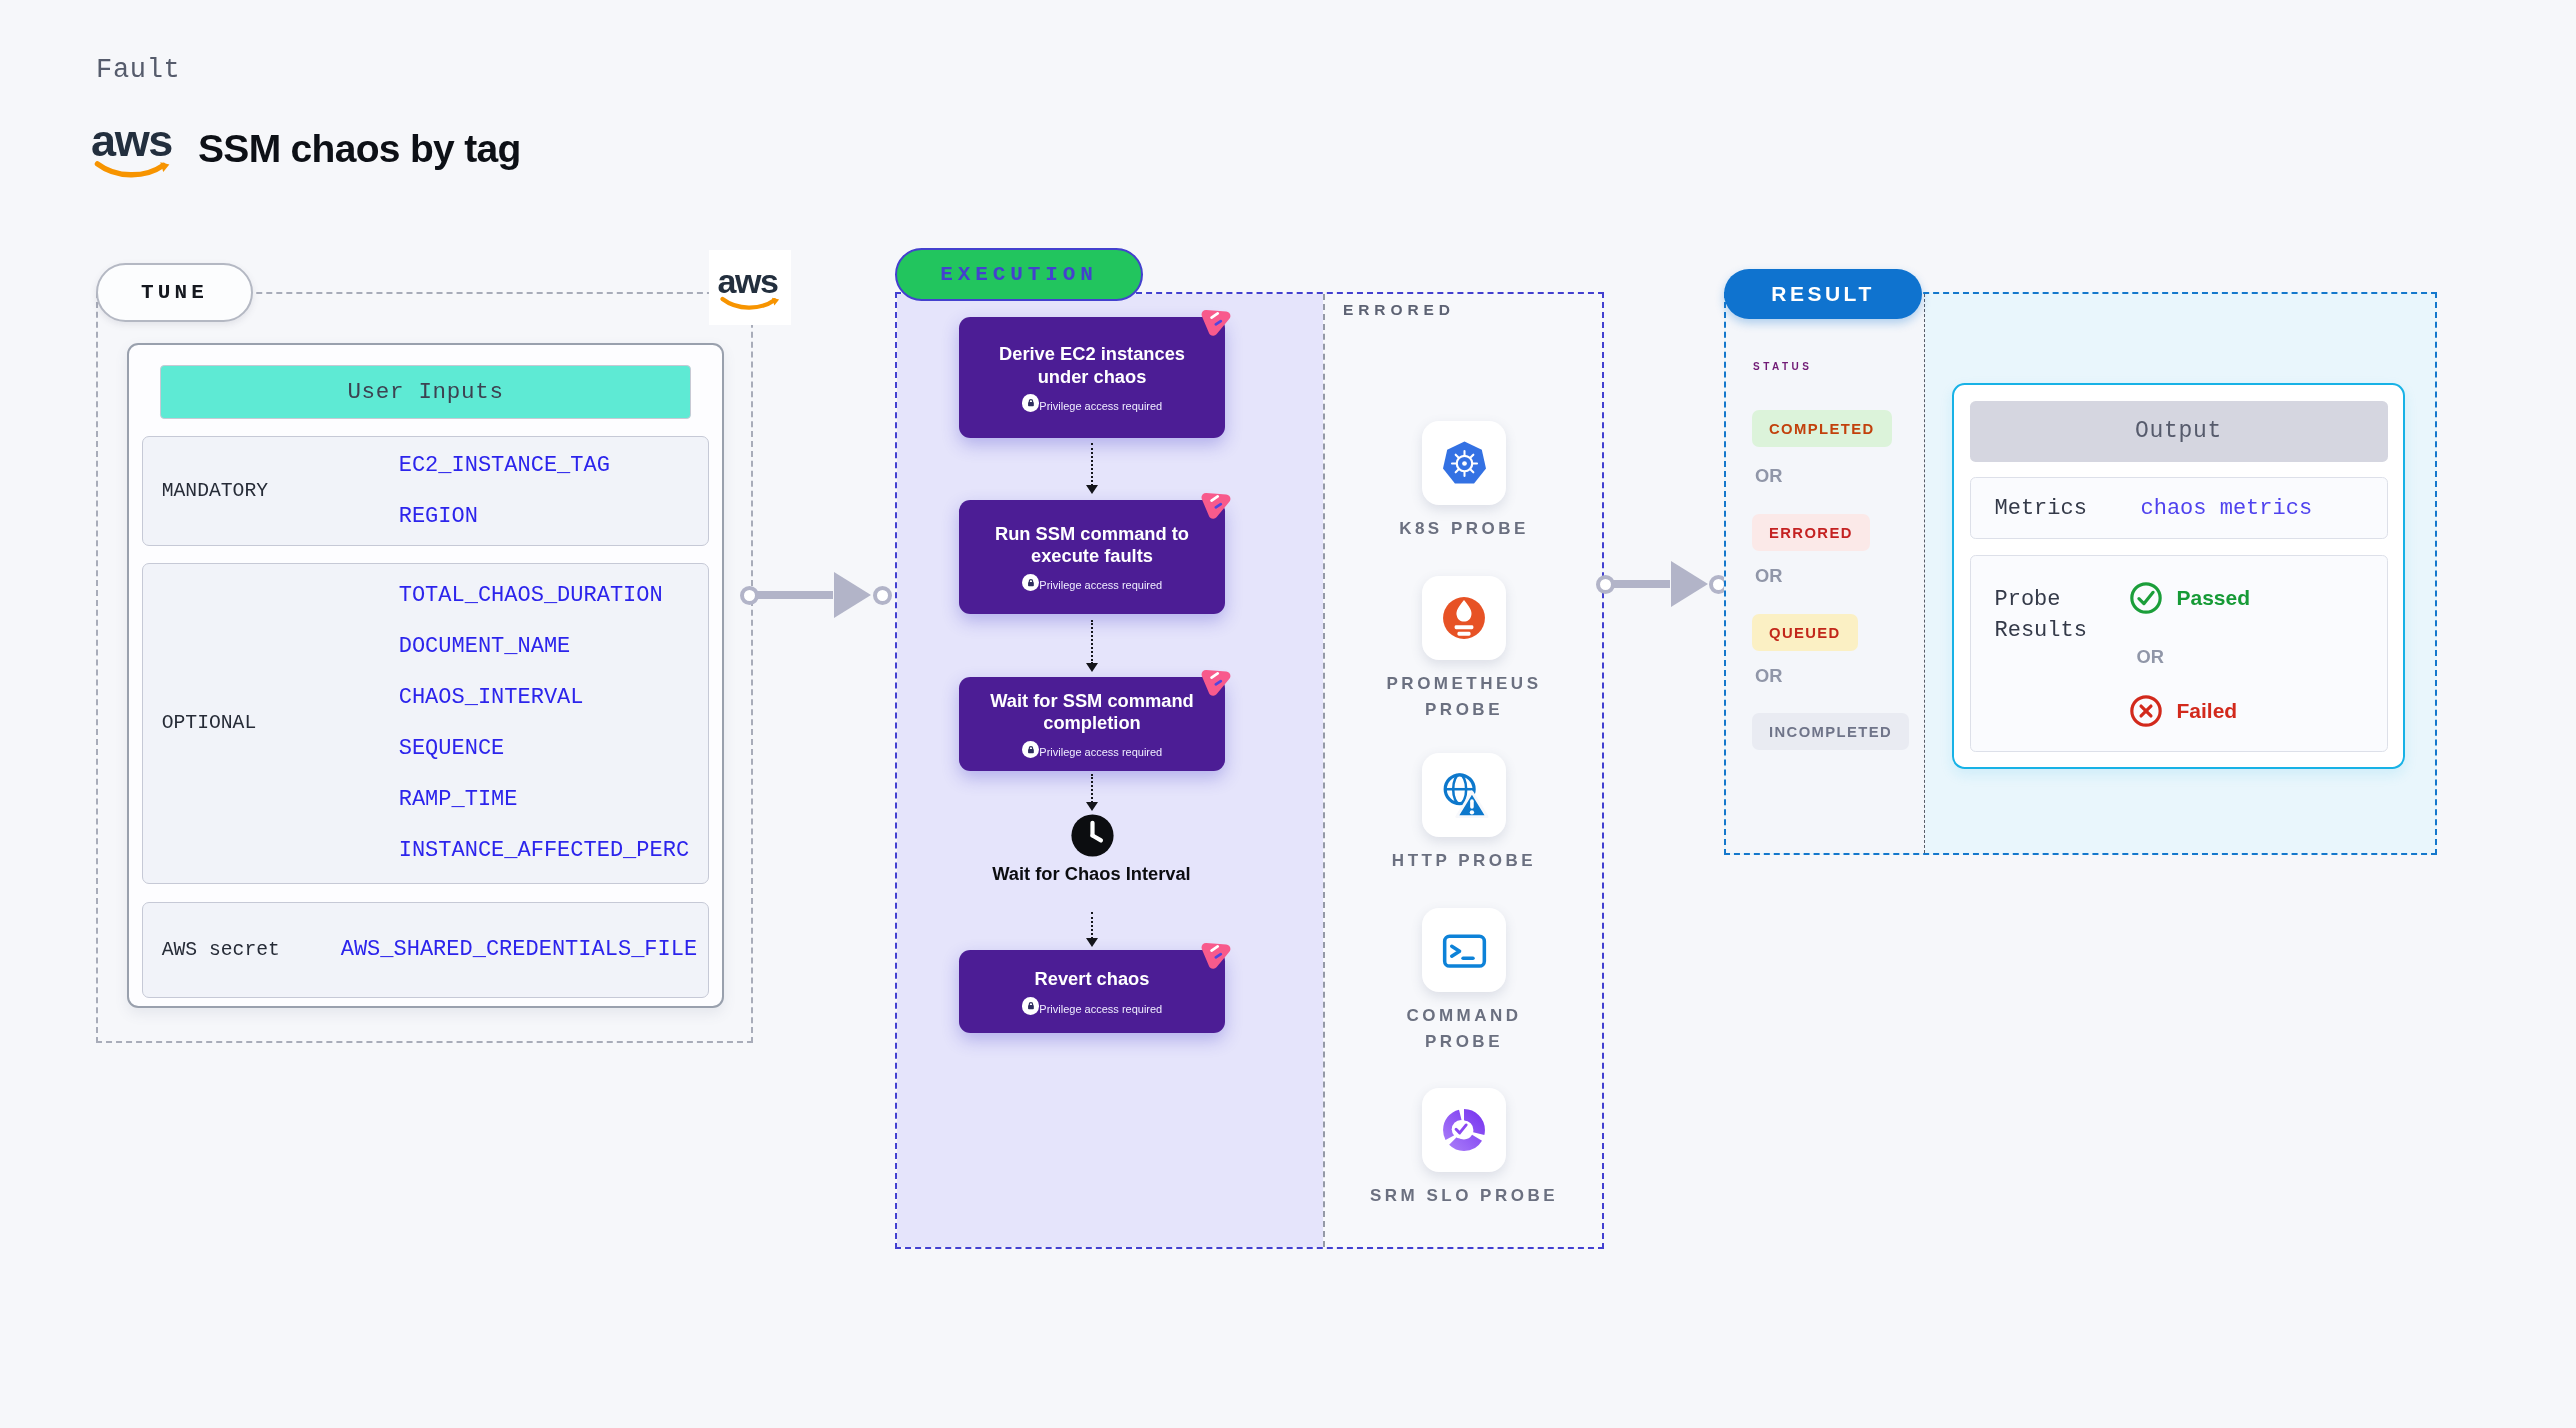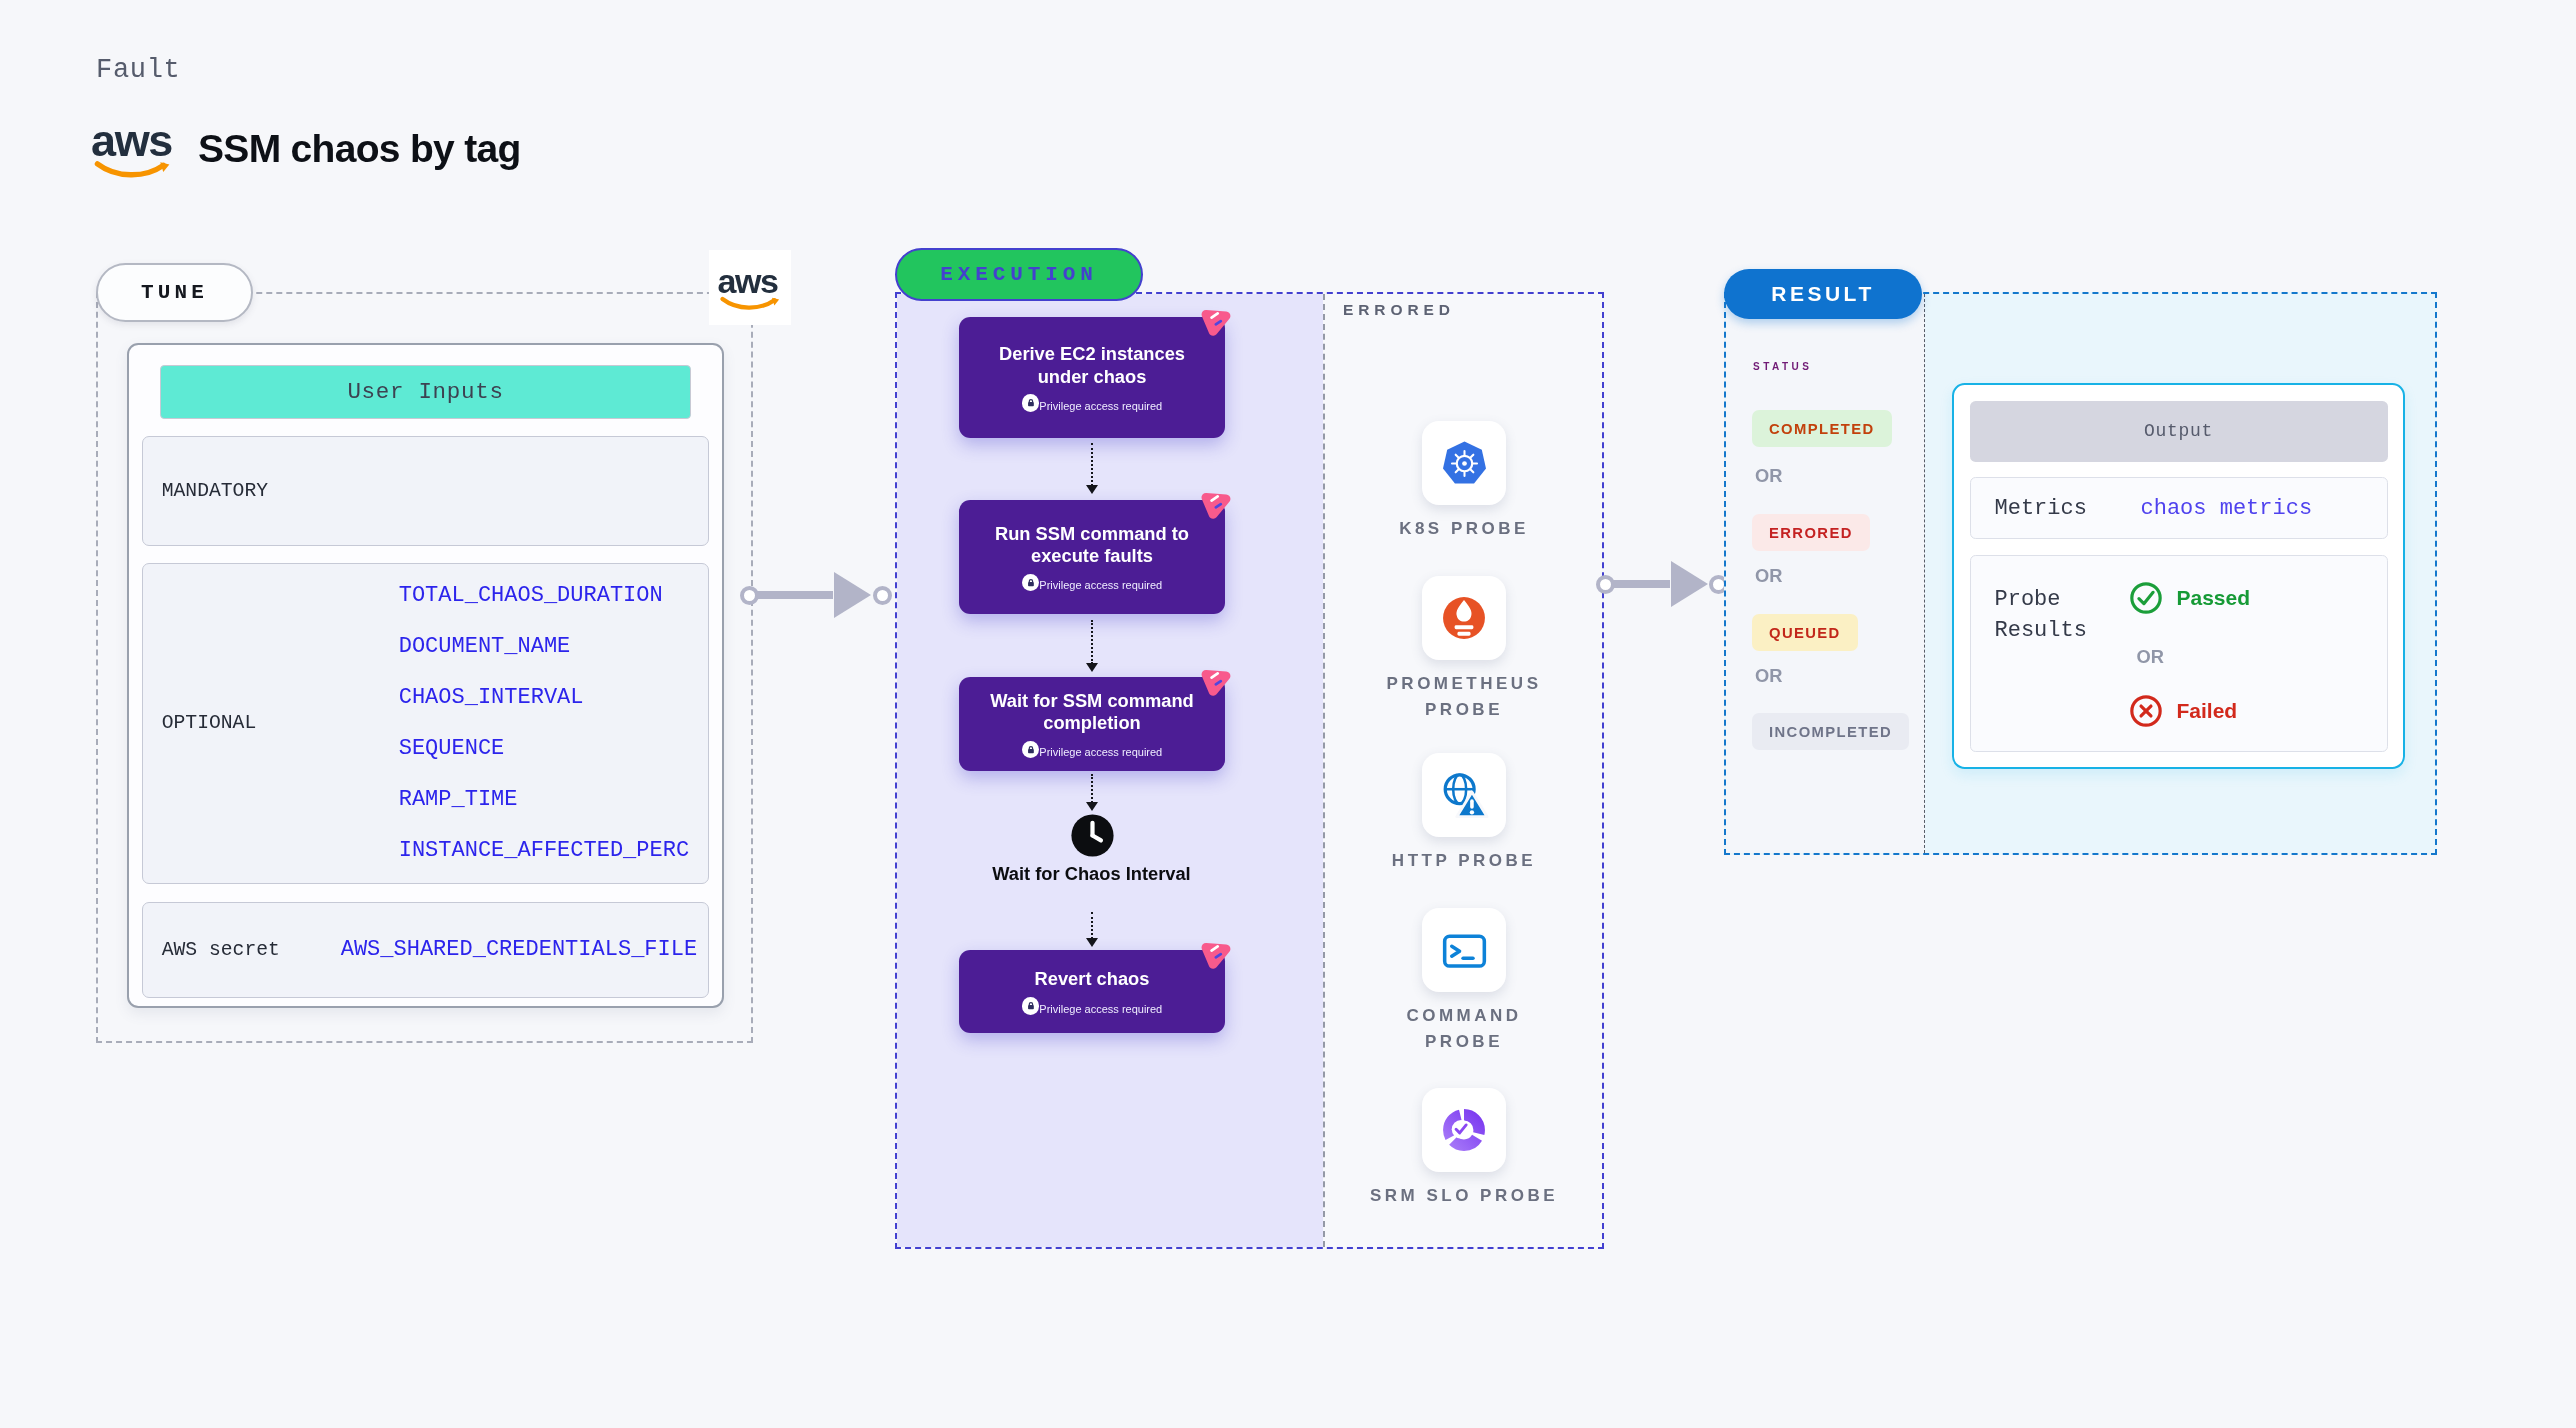--- a/index.html
+++ b/index.html
@@ -80,21 +80,21 @@
           border-radius:7px;font-weight:800;font-size:14.8px;letter-spacing:1.4px;}
   .sb-green{background:#dcf3da;color:#c2410c;}
   .sb-red{background:#fbe9e8;color:#c42222;}
   .sb-yellow{background:#fbf0c4;color:#c2271a;}
   .sb-gray{background:#e9ebf2;color:#6f7489;}
   .or-status{position:absolute;left:1755px;font-size:18.3px;font-weight:600;color:#9096a8;}
 
   .output-box{left:1952px;top:383px;width:453px;height:386px;background:#fff;border:2.8px solid #17b2e6;border-radius:12.7px;
               box-sizing:border-box;padding:15.5px;box-shadow:0 5.6px 12.7px rgba(23,178,230,.12);}
   .output-header{height:61px;background:#d5d6e0;border-radius:5.6px;display:flex;align-items:center;justify-content:center;
-                 font-size:18px;color:#565b6c;letter-spacing:0.7px;}
+                 font-size:23px;color:#565b6c;letter-spacing:0.7px;}
   .output-row{position:relative;margin-top:15.5px;border:1.4px solid #dde0e9;border-radius:5.6px;background:#fafbfe;box-sizing:border-box;}
   .row-metrics{height:62px;display:flex;align-items:center;}
   .row-metrics .olabel{margin-left:24px;width:146px;font-size:22px;color:#343a49;flex:none;}
   .metrics-value{font-size:22px;color:#4f42ee;}
   .row-probe{height:197px;}
   .row-probe .olabel{position:absolute;left:24px;top:28px;width:141px;font-size:22px;color:#343a49;line-height:1.45;}
   .pr-line{position:absolute;display:flex;align-items:center;gap:14px;font-weight:800;font-size:21px;}
   .pr-passed{left:158px;top:25px;color:#169a36;}
   .pr-failed{left:158px;top:138px;color:#d2291c;}
   .pr-or{position:absolute;left:166px;top:90px;font-size:18.3px;font-weight:600;color:#9096a8;}
@@ -124,20 +124,24 @@
         <path d="M86 3 L98 6 L90 16 Z" fill="#f79400"></path>
       </svg>
     </div>
   </div>
 
   <div class="abs tune-card">
     <div class="ui-header mono">User Inputs</div>
 
     <div class="tune-section sec-mandatory">
       <div class="tune-label mono">MANDATORY</div>
+      <div class="tune-values">
+        <div class="tune-value mono">EC2_INSTANCE_TAG</div>
+        <div class="tune-value mono">REGION</div>
+      </div>
     </div>
 
     <div class="tune-section sec-optional">
       <div class="tune-label mono">OPTIONAL</div>
       <div class="tune-values">
         <div class="tune-value mono">TOTAL_CHAOS_DURATION</div>
         <div class="tune-value mono">DOCUMENT_NAME</div>
         <div class="tune-value mono">CHAOS_INTERVAL</div>
         <div class="tune-value mono">SEQUENCE</div>
         <div class="tune-value mono">RAMP_TIME</div>

